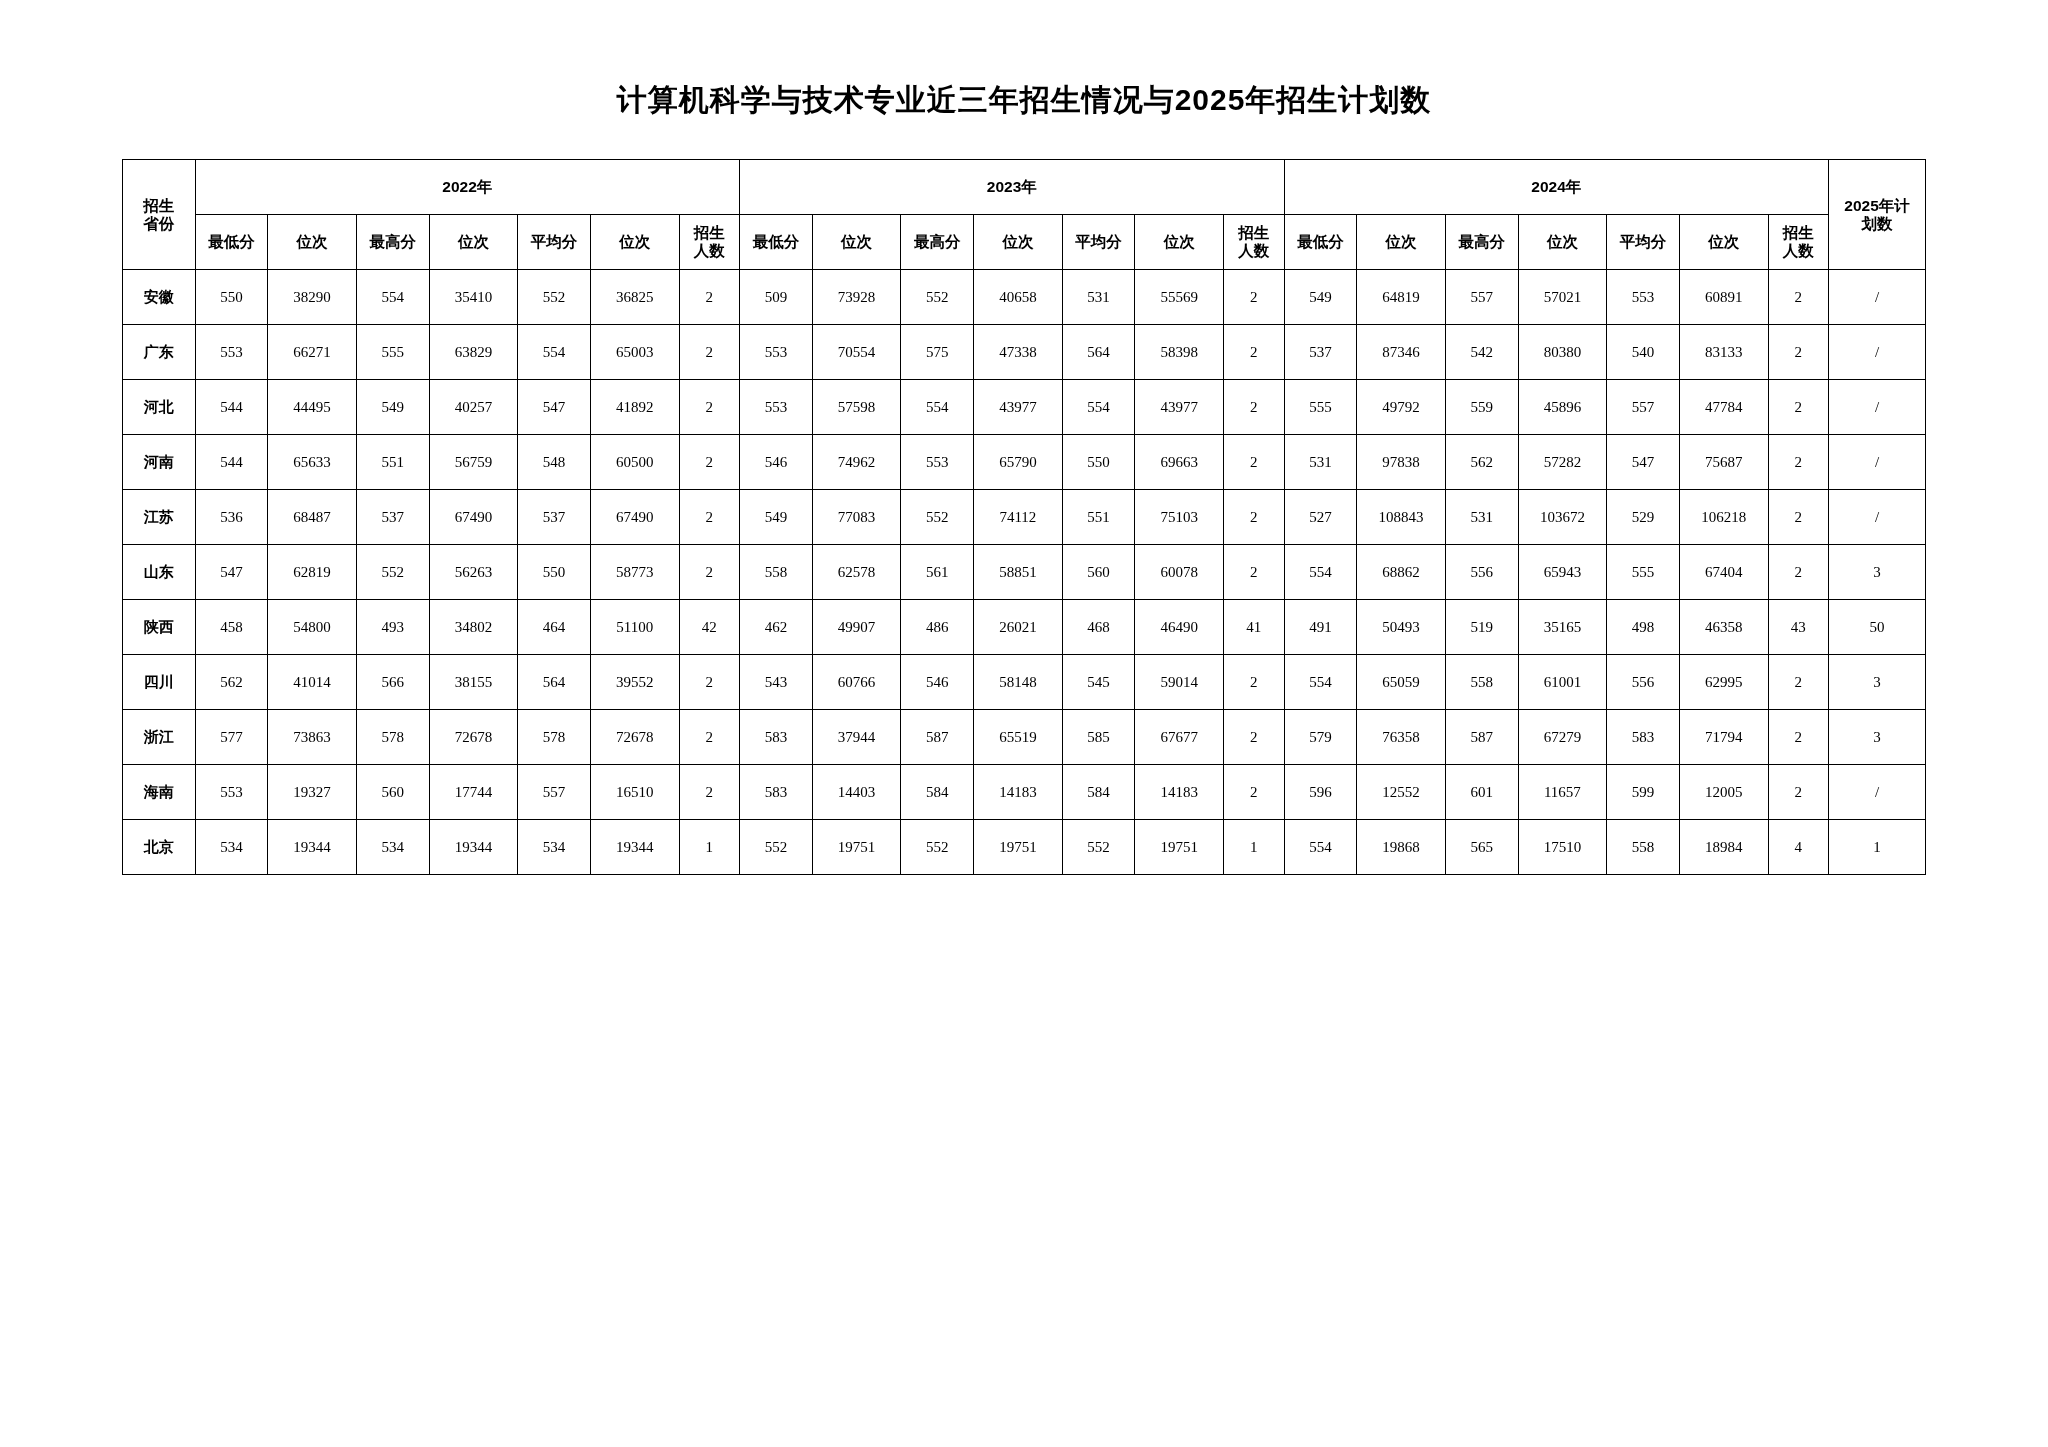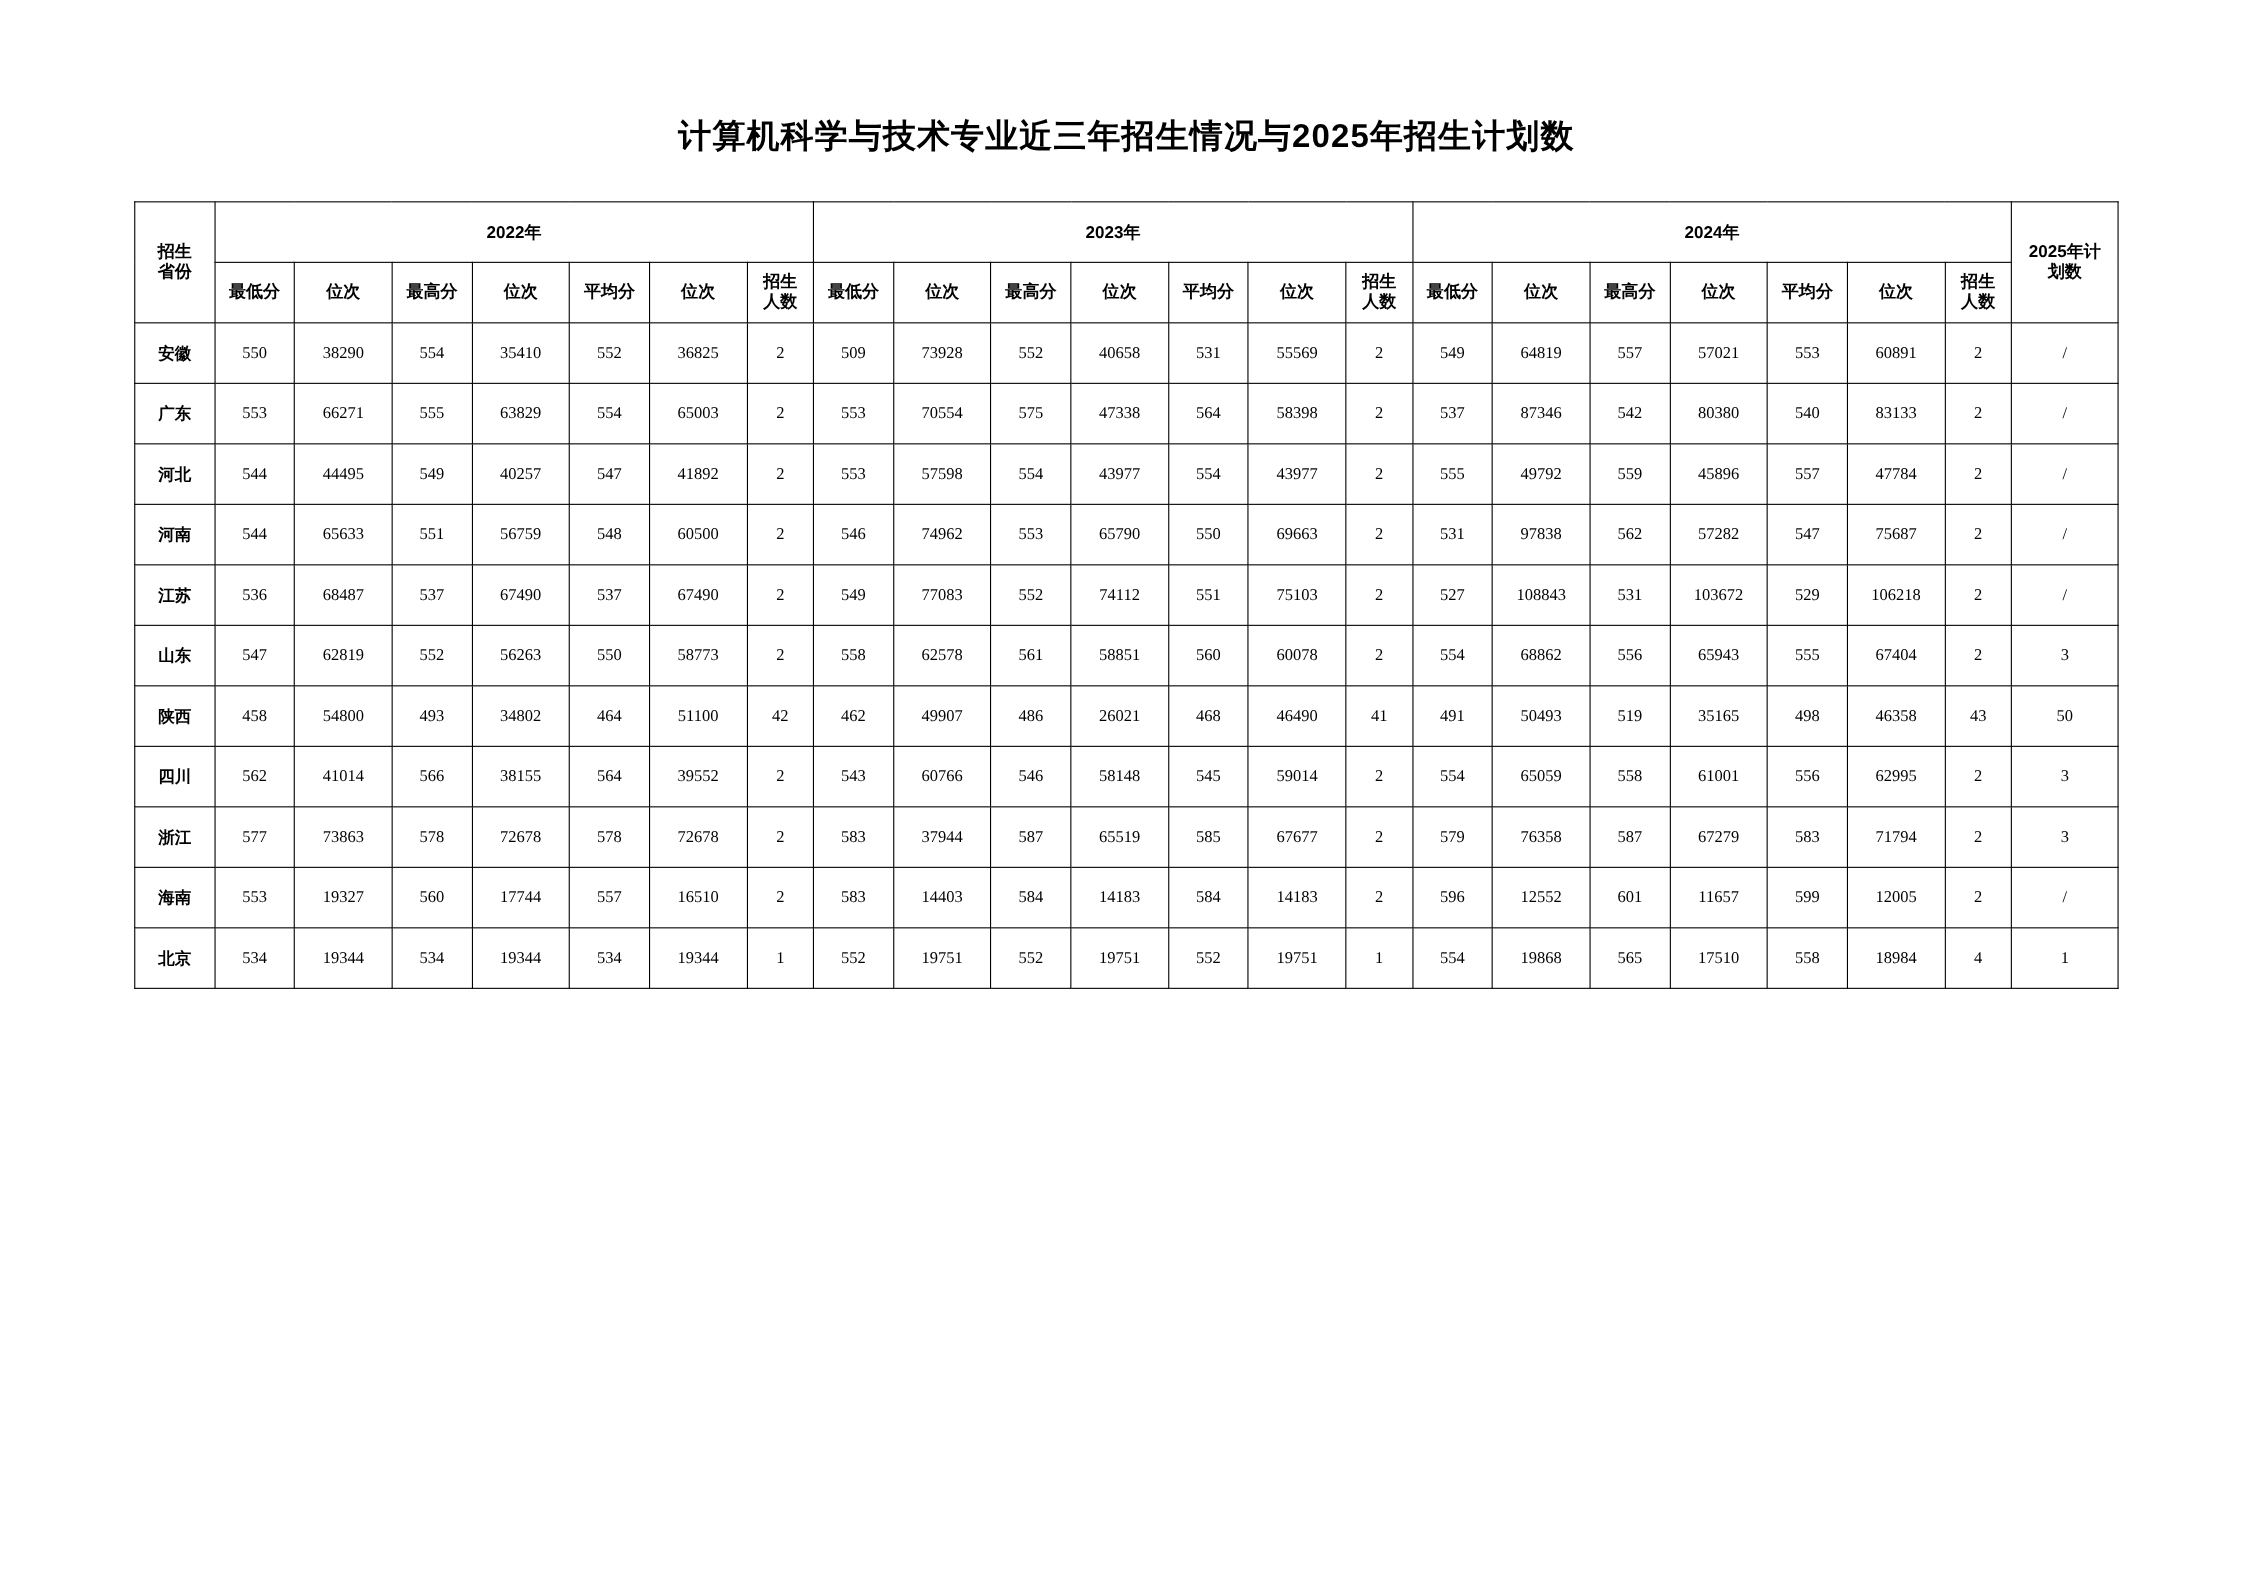--- a/index.html
+++ b/index.html
@@ -18,21 +18,21 @@
     height: 1447px;
     position: relative;
     box-sizing: border-box;
   }
   .title {
     text-align: center;
     font-family: "Liberation Sans", sans-serif;
     font-weight: bold;
     font-size: 30px;
     letter-spacing: 1px;
-    padding-top: 104px;
+    padding-top: 80px;
     padding-bottom: 0;
     color: #000;
   }
   .table-wrap {
     margin: 38px auto 0 auto;
     width: 1804px;
   }
   table.data {
     border-collapse: collapse;
     width: 100%;

